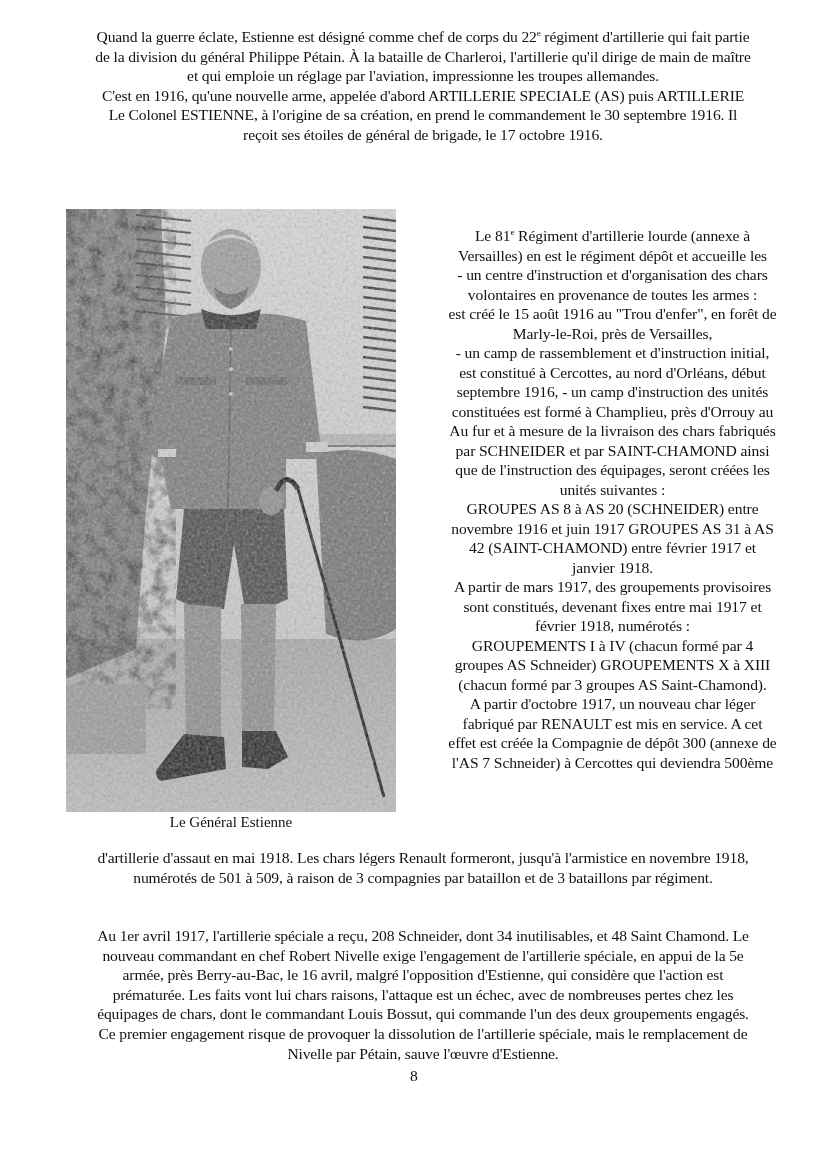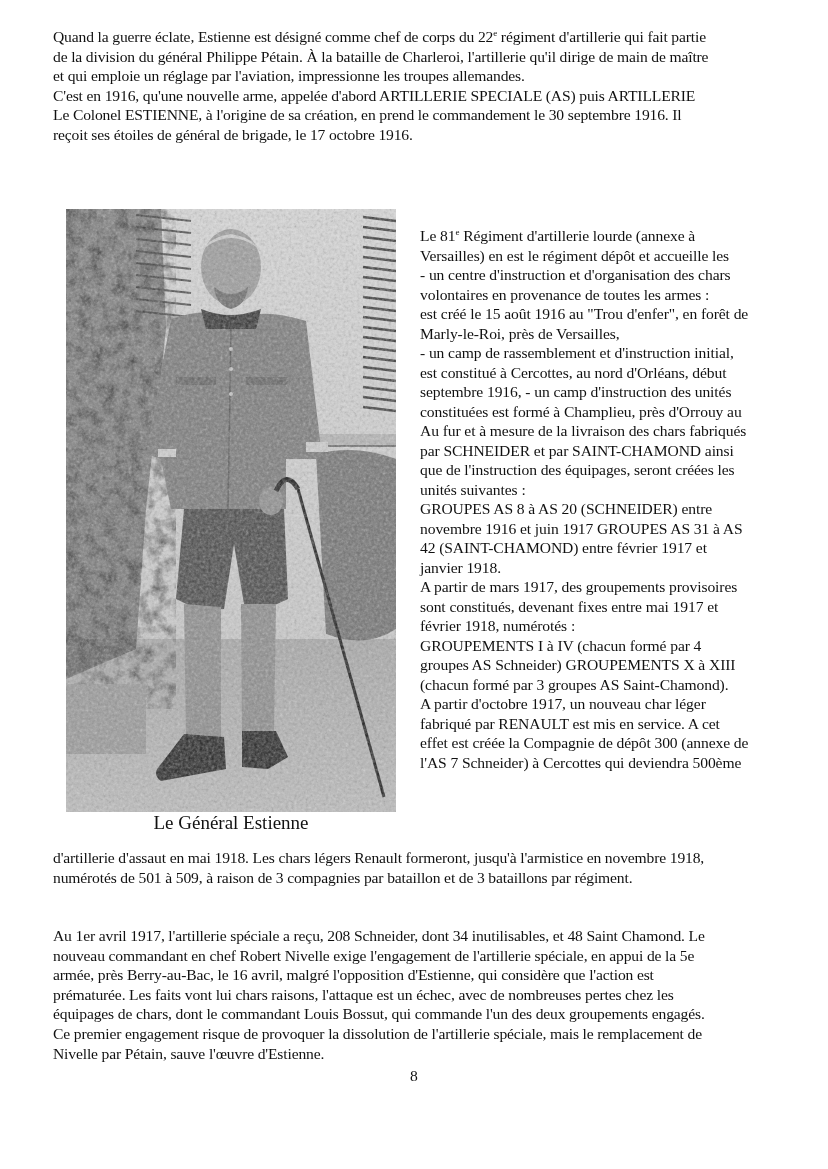--- a/index.html
+++ b/index.html
@@ -3,39 +3,39 @@
 <meta charset="utf-8">
 <style>
   html, body { margin: 0; padding: 0; background: #ffffff; }
   body {
     width: 828px; height: 1169px; position: relative; overflow: hidden;
     font-family: "Liberation Serif", "DejaVu Serif", serif;
     color: #111111;
   }
   .para {
     position: absolute; left: 53px; width: 740px;
-    font-size: 15.6px; line-height: 19.6px; letter-spacing: -0.15px;
+    font-size: 15.6px; line-height: 19.6px; letter-spacing: -0.15px; text-align: center;
   }
   .para .line { display: block; white-space: nowrap; }
   sup { font-size: 9px; vertical-align: 6px; line-height: 0; }
   #p1 { top: 27px; }
   #p2 { top: 848px; }
   #p3 { top: 926px; }
   .sidebar {
     position: absolute; left: 420px; top: 226px; width: 385px;
-    font-size: 15.6px; line-height: 19.5px; letter-spacing: -0.1px;
+    font-size: 15.6px; line-height: 19.5px; letter-spacing: -0.1px; text-align: center;
   }
   .sidebar .line { display: block; white-space: nowrap; }
   .photo {
     position: absolute; left: 66px; top: 209px; width: 330px; height: 603px;
     overflow: hidden; background: #8a8a8a;
   }
   .caption {
     position: absolute; left: 66px; top: 813px; width: 330px; text-align: center;
-    font-size: 19px; line-height: 19px;
+    font-size: 15px; line-height: 19px;
   }
   .pagenum {
     position: absolute; left: 0; width: 828px; top: 1067px; text-align: center;
     font-size: 15.6px;
   }
 </style>
 </head>
 <body>
 
 <div class="para" id="p1">

